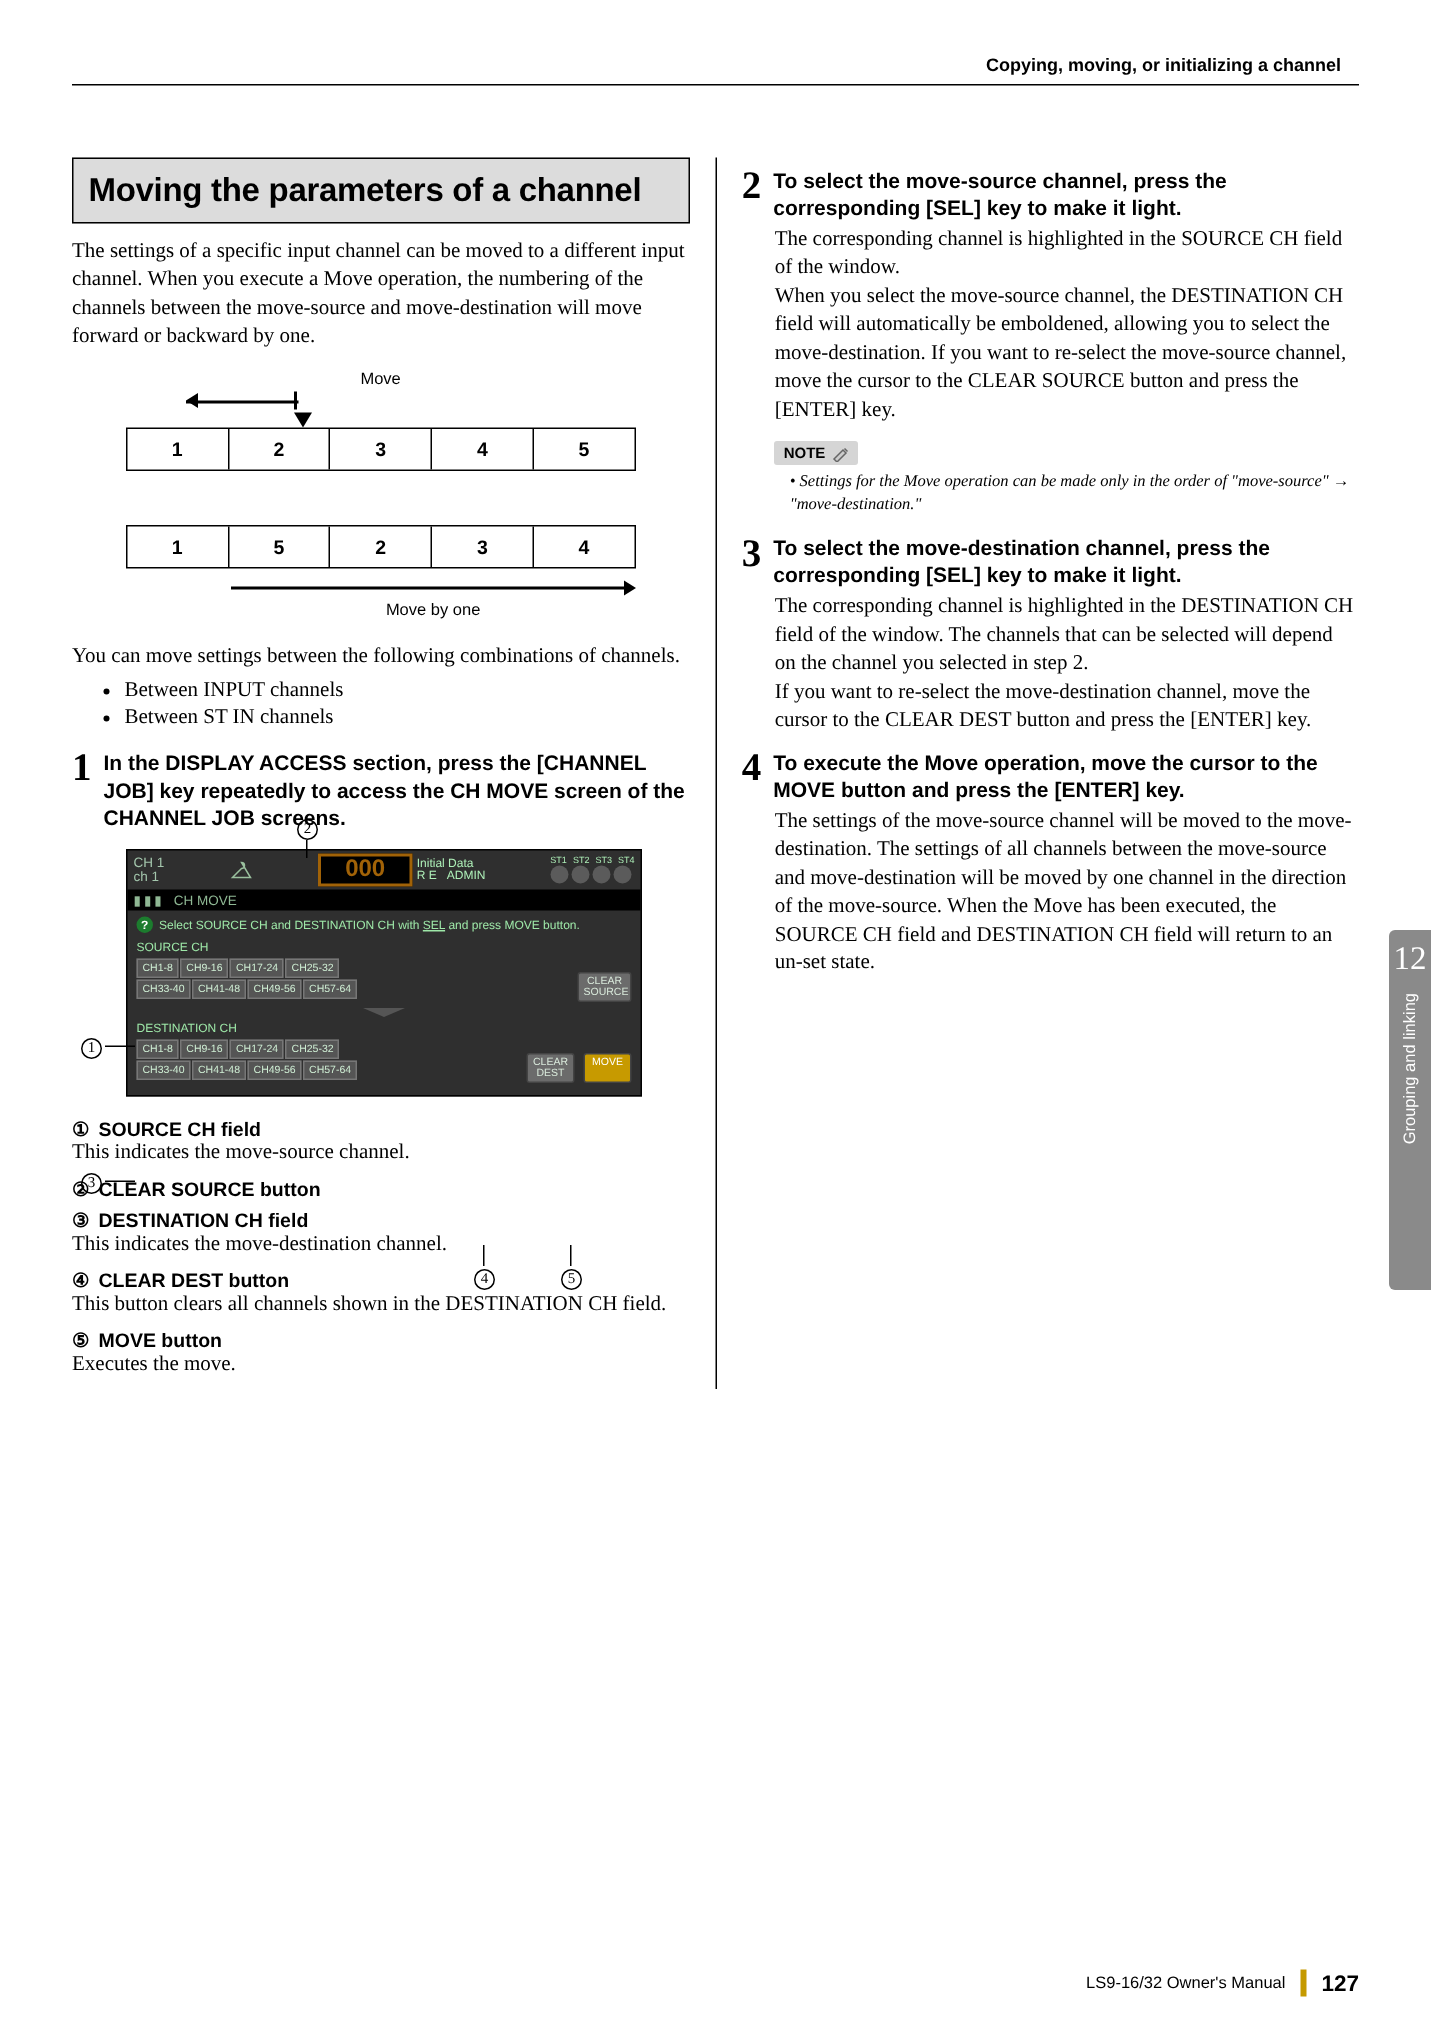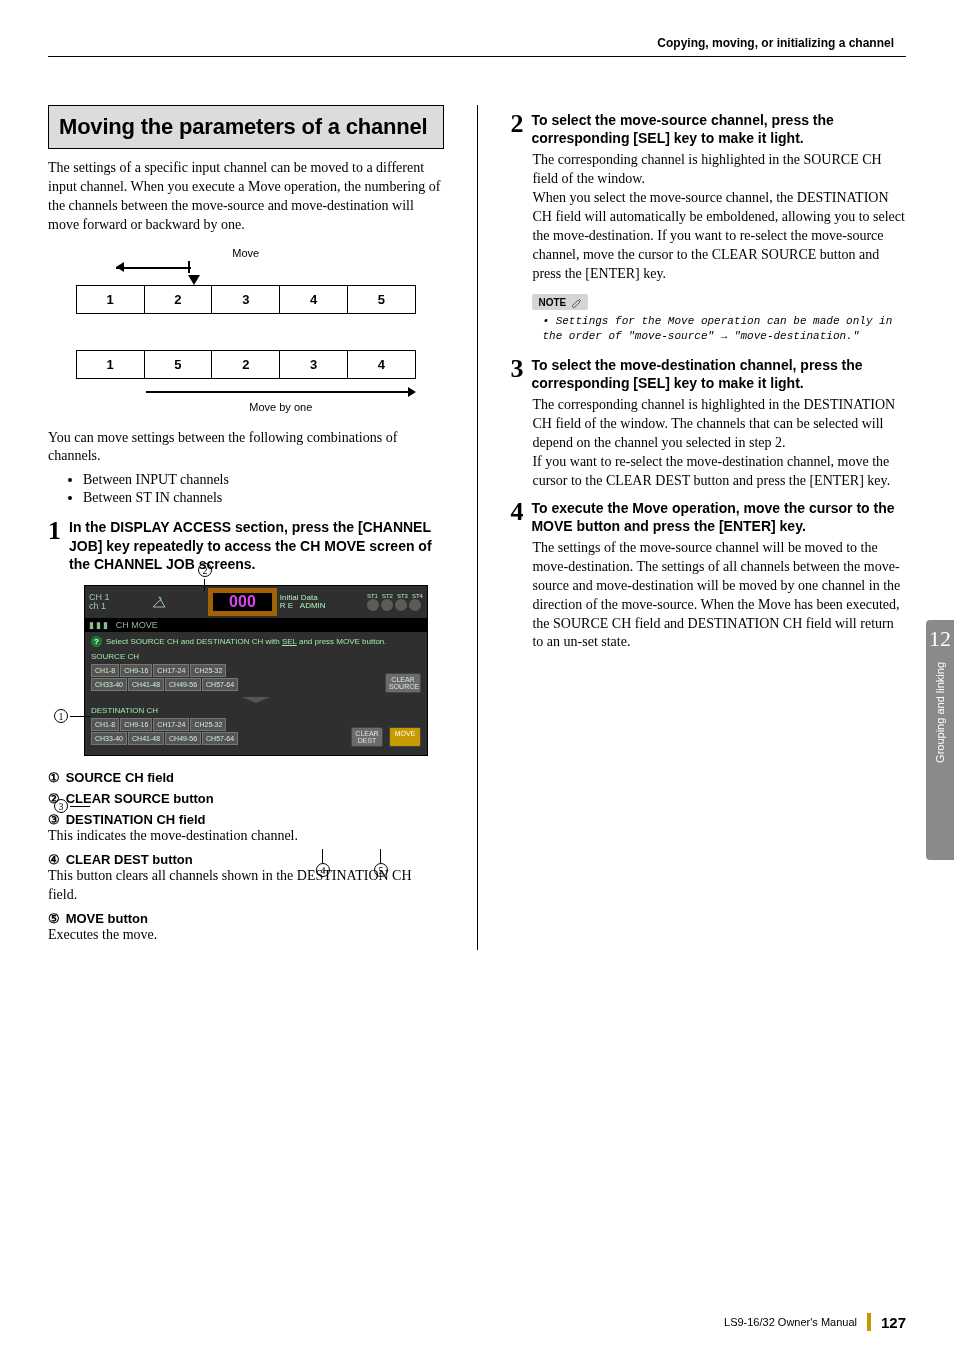--- a/index.html
+++ b/index.html
@@ -1,20 +1,20 @@
 <!DOCTYPE html>
 <html><head>
 <meta charset="utf-8">
 <style>
   * { box-sizing: border-box; margin: 0; padding: 0; }
   body { font-family: "Times New Roman", serif; width: 954px; height: 1351px; background: #fff; position: relative; color: #000; }
   .page { position: relative; width: 100%; height: 100%; padding: 36px 48px 24px 48px; }
   .running-head { font-family: Arial, Helvetica, sans-serif; font-size: 12px; font-weight: bold; text-align: right; padding-right: 12px; margin-bottom: 6px; }
   .toprule { border-top: 1px solid #000; margin-bottom: 48px; }
-  .cols { display: flex; gap: 33px; }
+  .cols { display: flex; gap: 17px; }
   .col { width: 50%; }
   .divider { width: 1px; background: #000; }
   .sect-box { background: #dcdcdc; border: 1px solid #000; padding: 8px 10px; margin-bottom: 10px; }
   .sect-title { font-family: Arial, Helvetica, sans-serif; font-size: 22px; font-weight: 900; letter-spacing: -0.2px; }
   .body { font-size: 14px; line-height: 1.35; }
   .diagram { margin: 12px auto 16px auto; width: 340px; }
   .move-label { font-family: Arial, Helvetica, sans-serif; font-size: 11px; text-align: center; }
   .row5 { display:flex; border:1px solid #000; }
   .cell { flex:1; text-align:center; font-family: Arial, Helvetica, sans-serif; font-size:13px; font-weight:700; padding:6px 0; border-right:1px solid #000; }
   .cell:last-child { border-right:none; }
@@ -24,26 +24,26 @@
   .down-arrow { width:0; height:0; border-left:6px solid transparent; border-right:6px solid transparent; border-top:10px solid #000; margin: -2px auto 0 auto; }
   .bullets { margin: 6px 0 12px 22px; }
   .bullets li { font-size: 14px; margin-bottom: 2px; margin-left: 13px; }
   .step { display:flex; gap:8px; margin: 6px 0 4px 0; }
   .step-num { font-family: "Times New Roman", serif; font-size: 26px; font-weight: bold; line-height: 1; }
   .step-title { font-family: Arial, Helvetica, sans-serif; font-size: 14px; font-weight: bold; line-height: 1.3; }
   .step-body { font-size: 14px; line-height: 1.35; margin-left: 22px; margin-bottom: 8px; }
   .note-box { margin: 6px 0 12px 22px; }
   .note-tag { display:inline-flex; align-items:center; background:#d5d5d5; font-family: Arial, Helvetica, sans-serif; font-size:10px; font-weight:bold; padding:2px 6px; border-radius:2px; }
   .note-tag svg { margin-left:4px; }
-  .note-text { font-family: Liberation Mono, monospace; font-size: 11px; font-style: italic; margin: 4px 0 0 10px; line-height:1.35; }
+  .note-text { font-family: Liberation Serif, serif; font-size: 11px; font-style: italic; margin: 4px 0 0 10px; line-height:1.35; }
   .ui-figure { position: relative; margin: 12px 0 14px 36px; }
   .ui-panel { width: 344px; background:#2f2f2f; border:1px solid #000; font-family: Liberation Sans, sans-serif; }
   .ui-top { display:flex; align-items:center; justify-content:space-between; padding:2px 4px; }
   .ui-left-labels { color:#a4c7ad; font-size:9px; line-height:1; }
-  .ui-scene { background:#000; color:#d946ef; font-weight:900; font-size:16px; padding:0 16px; border:5px solid #a16207; }
+  .ui-scene { background:#000; color:#a16207; font-weight:900; font-size:16px; padding:0 16px; border:2px solid #a16207; }
   .ui-scene-text { color:#aef0b8; font-size:8px; line-height:1; }
   .ui-dots { display:flex; gap:2px; }
   .dot { width:12px; height:12px; border-radius:50%; background:#5b5b5b; font-size:7px; color:#ccc; display:flex; align-items:center; justify-content:center; }
   .ui-bar { background:#000; color:#8fb894; font-size:9px; padding:2px 4px; display:flex; gap:6px; align-items:center; }
   .ui-hint { color:#9ee8a8; font-size:8px; padding:4px 6px; display:flex; align-items:center; gap:4px; }
   .q-circle { width:11px; height:11px; border-radius:50%; background:#1c7c2e; color:#fff; font-size:8px; font-weight:bold; display:flex; align-items:center; justify-content:center; }
   .ui-label { color:#9ee8a8; font-size:8px; padding: 1px 6px; }
   .ui-grid { display:flex; flex-wrap:wrap; gap:1px; padding:2px 6px; width: 164px; }
   .ui-chbtn { background:#555; color:#cfeed4; font-size:7px; padding:2px 3px; border:1px solid #777; }
   .ui-smallbtn { background:#6b6b6b; color:#d8e8da; font-size:7px; text-align:center; padding:2px 3px; line-height:1; border:1px solid #444; border-radius:2px; }
@@ -209,20 +209,21 @@
             </div>
           </div>
         </div>
       </div>
 
       <div class="def">
         <div class="def-head">
             <span>①</span>
             <span>SOURCE CH field</span>
           </div>
+        <div class="def-body">This indicates the move-source channel.</div>
       </div>
       <div class="def">
         <div class="def-head">
             <span>②</span>
             <span>CLEAR SOURCE button</span>
           </div>
       </div>
       <div class="def">
         <div class="def-head">
             <span>③</span>

